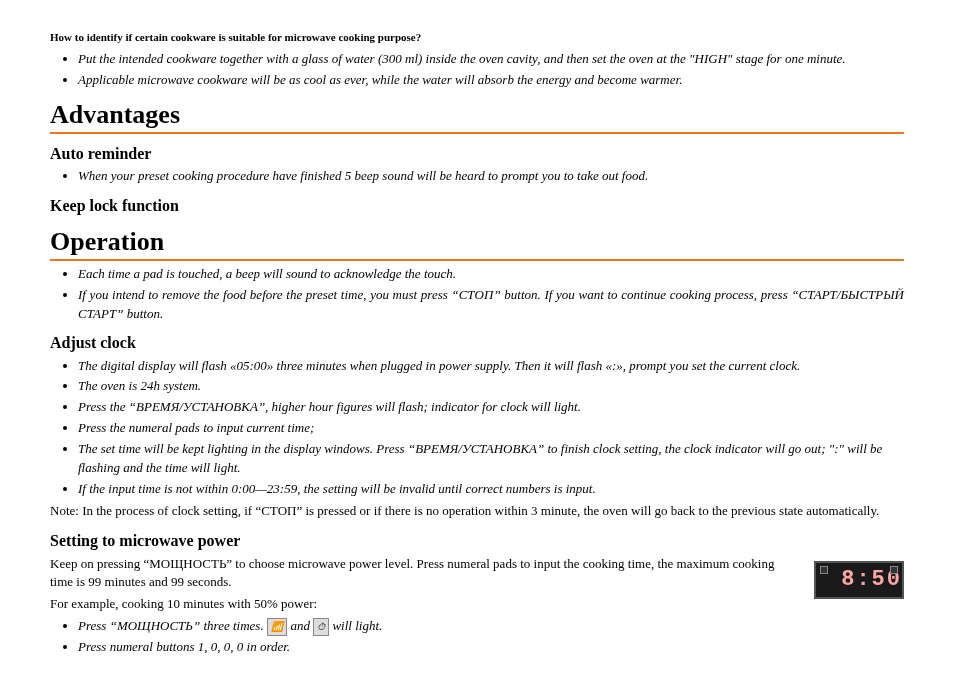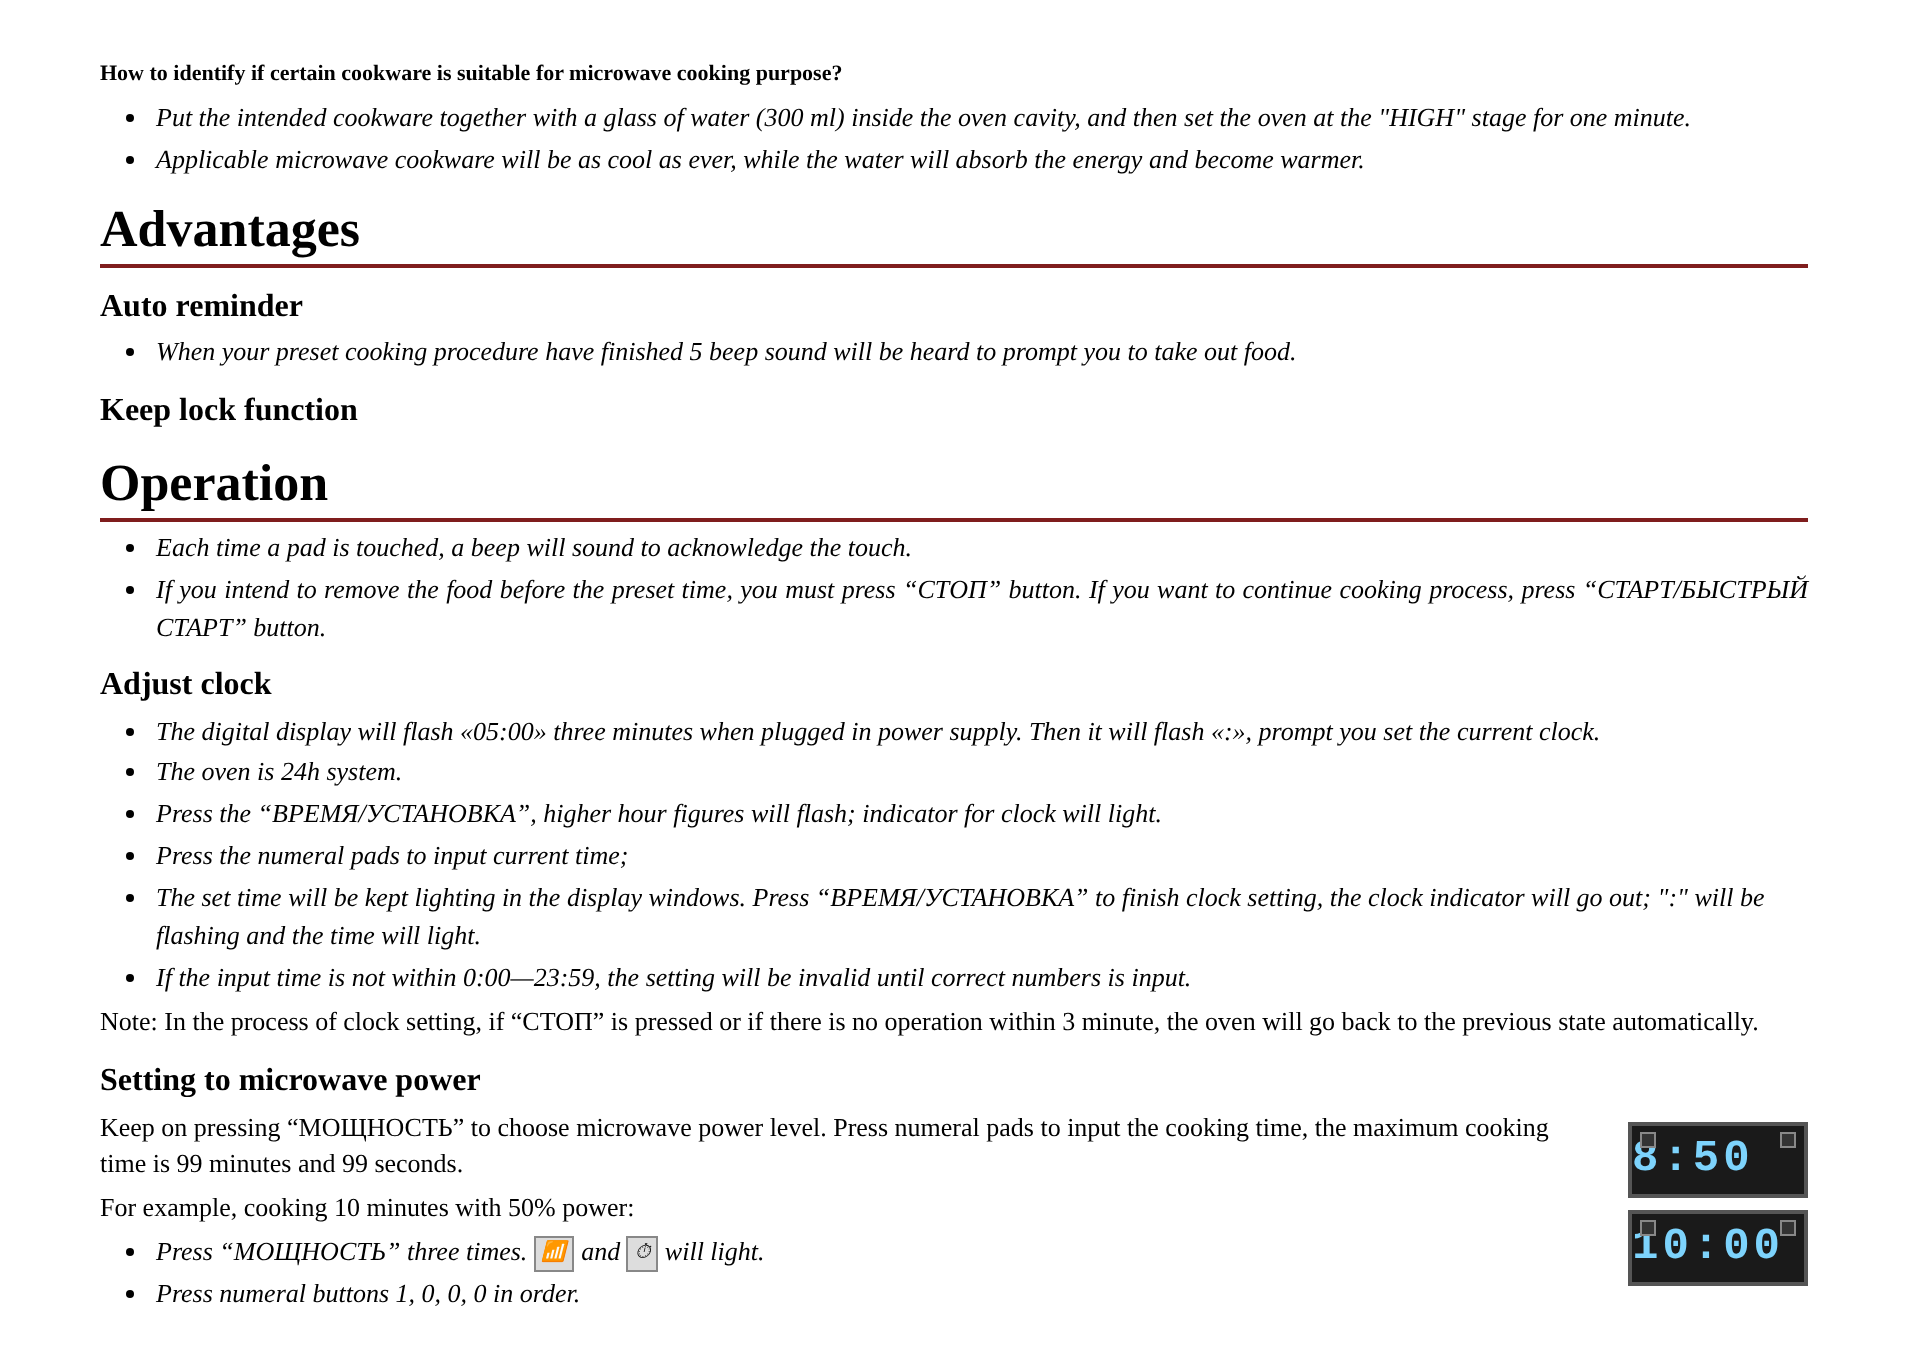--- a/index.html
+++ b/index.html
@@ -8,21 +8,21 @@
       font-family: "Times New Roman", Times, serif;
       font-size: 13px;
       color: #000;
       width: 954px;
       min-height: 675px;
       padding: 30px 50px 30px 50px;
     }
     .section-heading {
       font-size: 26px;
       font-weight: bold;
-      border-bottom: 2px solid #7f1d1d;
+      border-bottom: 2px solid #f97316;
       margin-bottom: 4px;
       margin-top: 10px;
       padding-bottom: 2px;
     }
     .sub-heading {
       font-weight: bold;
       font-size: 16px;
       margin-top: 8px;
       margin-bottom: 2px;
     }
@@ -52,25 +52,25 @@
       flex-direction: column;
       gap: 6px;
     }
     .display-box {
       background: #1a1a1a;
       border: 2px solid #555;
       width: 90px;
       height: 38px;
       display: flex;
       align-items: center;
-      justify-content: flex-start;
+      justify-content: flex-end;
       font-family: "Courier New", monospace;
       font-size: 22px;
       font-weight: bold;
-      color: #7dd3fc;
+      color: #fca5a5;
       letter-spacing: 2px;
       position: relative;
     }
     .display-box .indicator {
       position: absolute;
       top: 3px;
       left: 4px;
       width: 8px;
       height: 8px;
       border: 1px solid #888;
@@ -147,25 +147,20 @@
 
   <p class="sub-heading">Setting to microwave power</p>
 
   <div class="clearfix">
     <div class="display-area">
       <div class="display-box">
         <div class="indicator"></div>
         <div class="indicator-right"></div>
         <span>8:50</span>
       </div>
-      <div class="display-box">
-        <div class="indicator"></div>
-        <div class="indicator-right"></div>
-        <span>10:00</span>
-      </div>
     </div>
 
     <p>Keep on pressing “МОЩНОСТЬ” to choose microwave power level. Press numeral pads to input the cooking time, the maximum cooking time is 99 minutes and 99 seconds.</p>
     <p>For example, cooking 10 minutes with 50% power:</p>
     <ul>
       <li>
         Press “МОЩНОСТЬ” three times.
         <span class="inline-icon">📶</span>
         <span>and</span>
         <span class="inline-icon">⏱</span>

